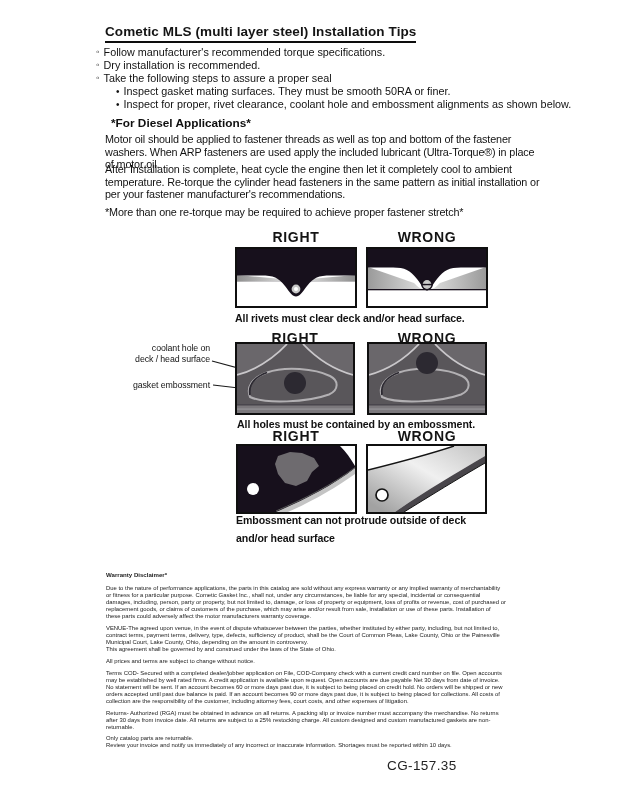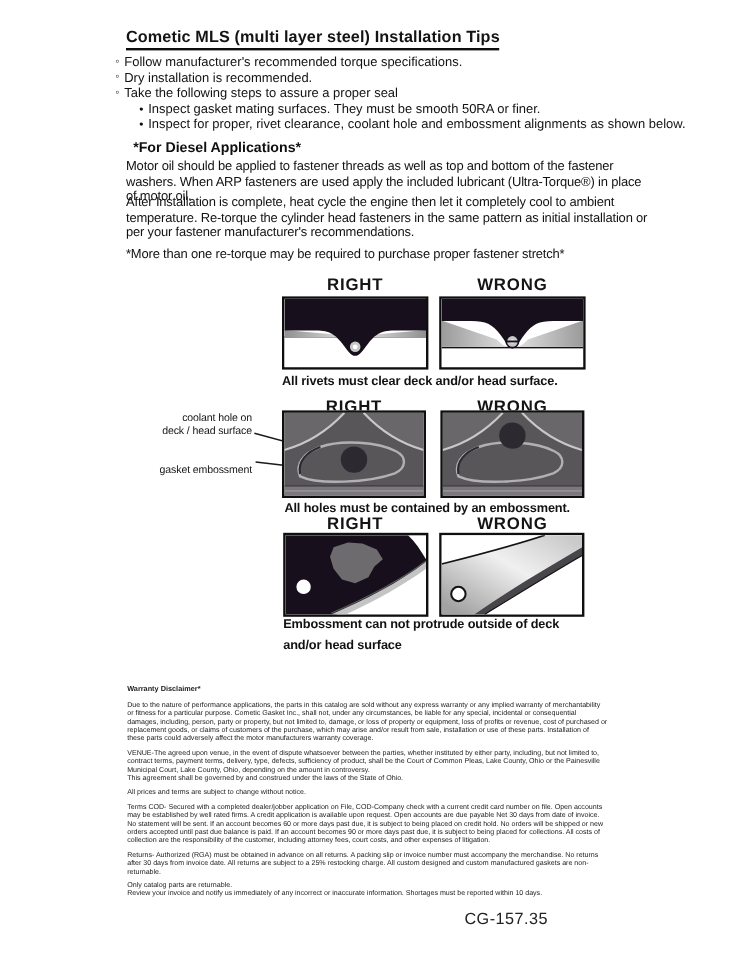--- a/index.html
+++ b/index.html
@@ -40,21 +40,21 @@
 
   <div class="abs bullet-row l1" style="left:96px; top:46px;"><span>Follow manufacturer's recommended torque specifications.</span></div>
   <div class="abs bullet-row l1" style="left:96px; top:59px;"><span>Dry installation is recommended.</span></div>
   <div class="abs bullet-row l1" style="left:96px; top:72px;"><span>Take the following steps to assure a proper seal</span></div>
   <div class="abs bullet-row l2" style="left:116px; top:85px;"><span>Inspect gasket mating surfaces.  They must be smooth 50RA or finer.</span></div>
   <div class="abs bullet-row l2" style="left:116px; top:98px;"><span>Inspect for proper, rivet clearance, coolant hole and embossment alignments as shown below.</span></div>
 
   <div class="abs heading" style="left:105px; top:116px;">*For Diesel Applications*</div>
   <div class="abs para" style="left:105px; top:133px;">Motor oil should be applied to fastener threads as well as top and bottom of the fastener washers. When ARP fasteners are used apply the included lubricant (Ultra-Torque®) in place of motor oil.</div>
   <div class="abs para" style="left:105px; top:163px;">After Installation is complete, heat cycle the engine then let it completely cool to ambient temperature. Re-torque the cylinder head fasteners in the same pattern as initial installation or per your fastener manufacturer's recommendations.</div>
-  <div class="abs para" style="left:105px; top:206px;">*More than one re-torque may be required to purchase proper fastener stretch*</div>
+  <div class="abs para" style="left:105px; top:206px;">*More than one re-torque may be required to achieve proper fastener stretch*</div>
 
   <div class="abs rw-label" style="left:235px; top:229px;">RIGHT</div>
   <div class="abs rw-label" style="left:366px; top:229px;">WRONG</div>
 
   <div class="abs dbox" style="left:235px; top:247px; width:122px; height:61px;">
     <svg viewBox="0 0 118 57" preserveAspectRatio="none">
       <defs>
         <linearGradient id="r1L" x1="0" y1="0" x2="1" y2="0">
             <stop offset="0" stop-color="#8f8f8f"></stop>
             <stop offset="1" stop-color="#d6d6d6"></stop>
@@ -101,21 +101,21 @@
 
   <div class="abs caption" style="left:235px; top:312px;">All rivets must clear deck and/or head surface.</div>
 
   <div class="abs rw-label" style="left:234px; top:330px;">RIGHT</div>
   <div class="abs rw-label" style="left:366px; top:330px;">WRONG</div>
 
   <div class="abs callout" style="left:112px; top:343px;">
     <div>coolant hole on</div>
     <div>deck / head surface</div>
   </div>
-  <div class="abs callout" style="left:112px; top:380px;margin-top:6px;">gasket embossment</div>
+  <div class="abs callout" style="left:112px; top:380px;">gasket embossment</div>
 
   <svg class="abs" style="left:210px; top:356px;" width="90" height="40">
     <line x1="2" y1="5" x2="83" y2="27" stroke="#1a1a1a" stroke-width="1.2"></line>
     <line x1="3" y1="29" x2="46" y2="34" stroke="#1a1a1a" stroke-width="1.2"></line>
   </svg>
 
   <div class="abs dbox" style="left:235px; top:342px; width:120px; height:73px;">
     <svg viewBox="0 0 116 69" preserveAspectRatio="none">
       <rect x="0" y="0" width="116" height="69" fill="#59565a"></rect>
       <path d="M0,0 H50 C36,15 18,26 0,31 Z" fill="#6a676b"></path>

